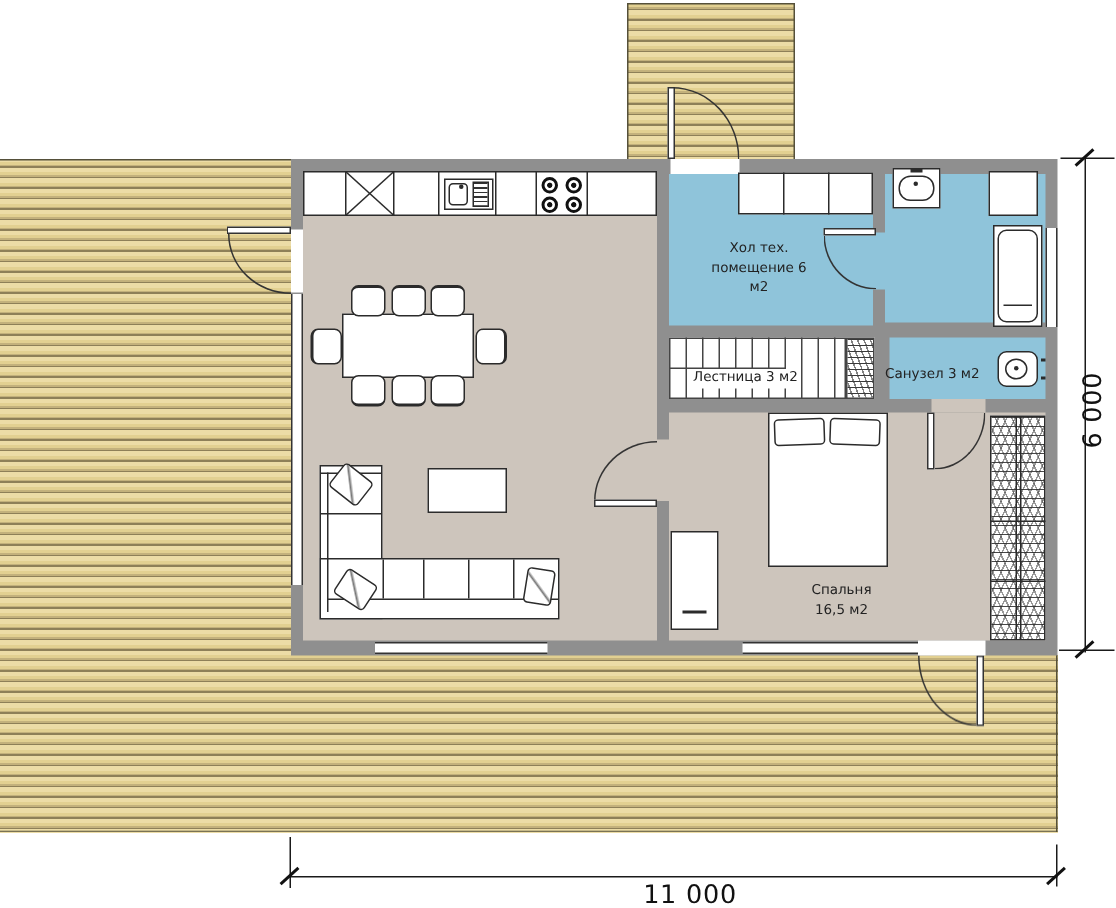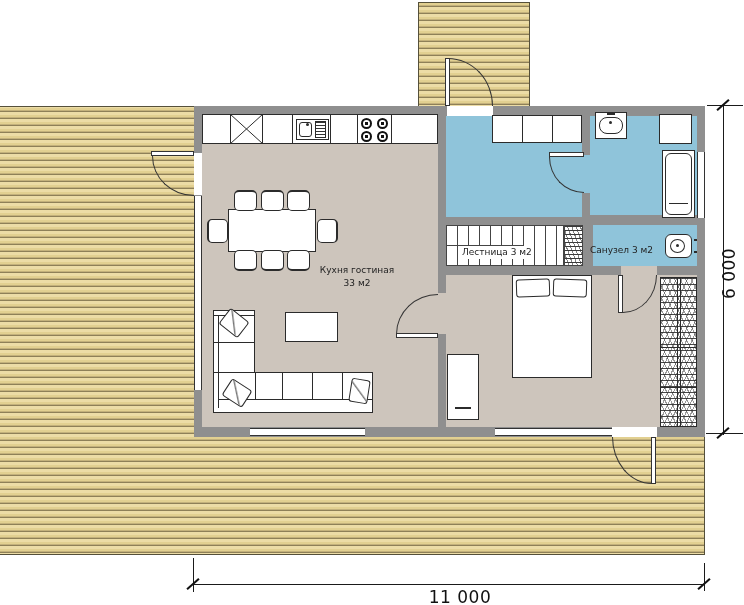--- a/index.html
+++ b/index.html
@@ -165,24 +165,27 @@
   <div class="abs pillow" style="left:516px;top:279px;width:34px;height:18px;transform:rotate(-2deg);background-image:none;"></div>
   <div class="abs pillow" style="left:553px;top:279px;width:34px;height:18px;transform:rotate(2deg);background-image:none;"></div>
   <div class="abs outl" style="left:447px;top:354px;width:32px;height:66px;"></div>
   <div class="abs line" style="left:455px;top:407px;width:16px;height:2px;"></div>
   <div class="abs wardrobe" style="left:660px;top:277px;width:37px;height:150px;"></div>
   <div class="abs line" style="left:677px;top:278px;width:1px;height:148px;"></div>
   <div class="abs line" style="left:680px;top:278px;width:1px;height:148px;"></div>
   <div class="abs line" style="left:660px;top:347px;width:37px;height:1px;"></div>
   <div class="abs line" style="left:660px;top:387px;width:37px;height:1px;"></div>
 
-  <div class="abs room-label" style="left:287px;top:264px;width:140px;">Кухня гостиная
-33 м2</div>
+  <div class="abs room-label" style="left:446px;top:160px;width:120px;">Хол тех.
+помещение 6
+м2</div>
   <div class="abs room-label" style="left:460px;top:246px;background:#fff;padding:0 2px;white-space:nowrap;">Лестница 3 м2</div>
   <div class="abs room-label" style="left:590px;top:244px;white-space:nowrap;">Санузел 3 м2</div>
+  <div class="abs room-label" style="left:491px;top:388px;width:140px;">Спальня
+16,5 м2</div>
 
   <div class="abs dimline" style="left:193px;top:558px;width:1px;height:34px;"></div>
   <div class="abs dimline" style="left:704px;top:563px;width:1px;height:28px;"></div>
   <div class="abs dimline" style="left:193px;top:584px;width:512px;height:1px;"></div>
   <div class="abs tick" style="left:185px;top:583px;"></div>
   <div class="abs tick" style="left:696px;top:583px;"></div>
   <div class="abs dim-text" style="left:380px;top:587px;width:160px;text-align:center;">11 000</div>
 
   <div class="abs dimline" style="left:707px;top:105px;width:36px;height:1px;"></div>
   <div class="abs dimline" style="left:706px;top:433px;width:37px;height:1px;"></div>

